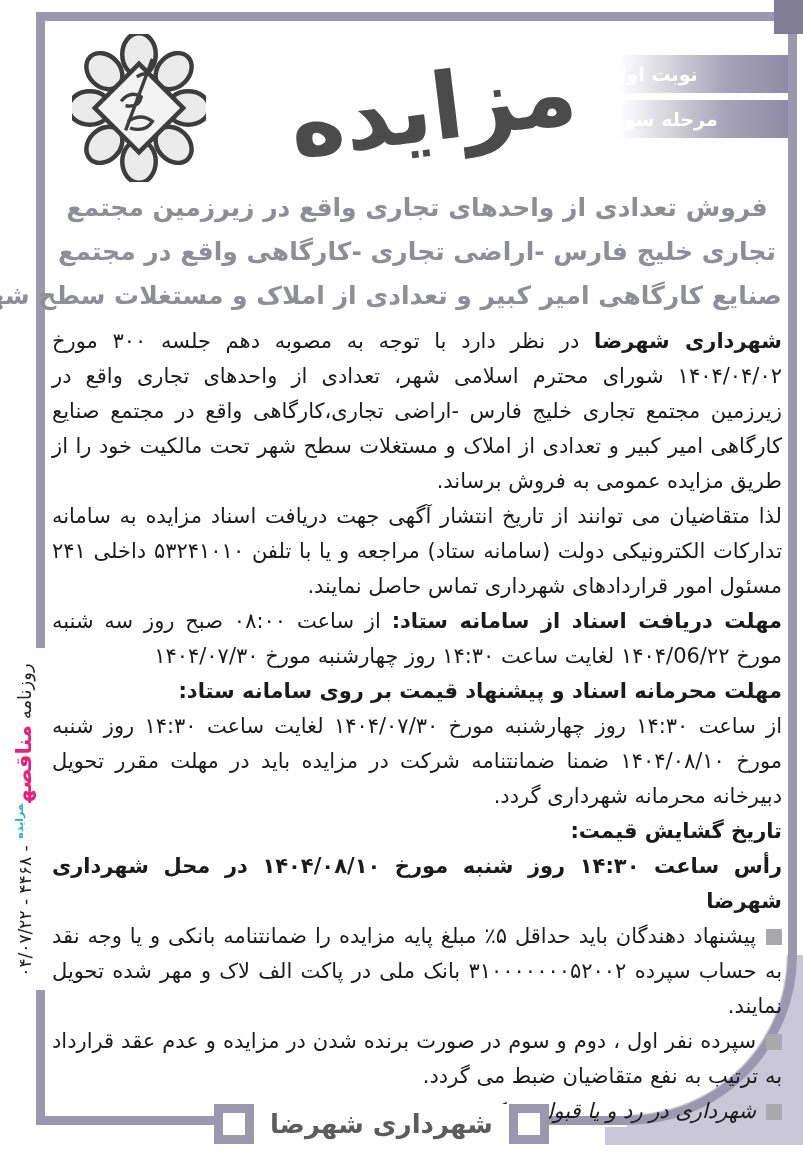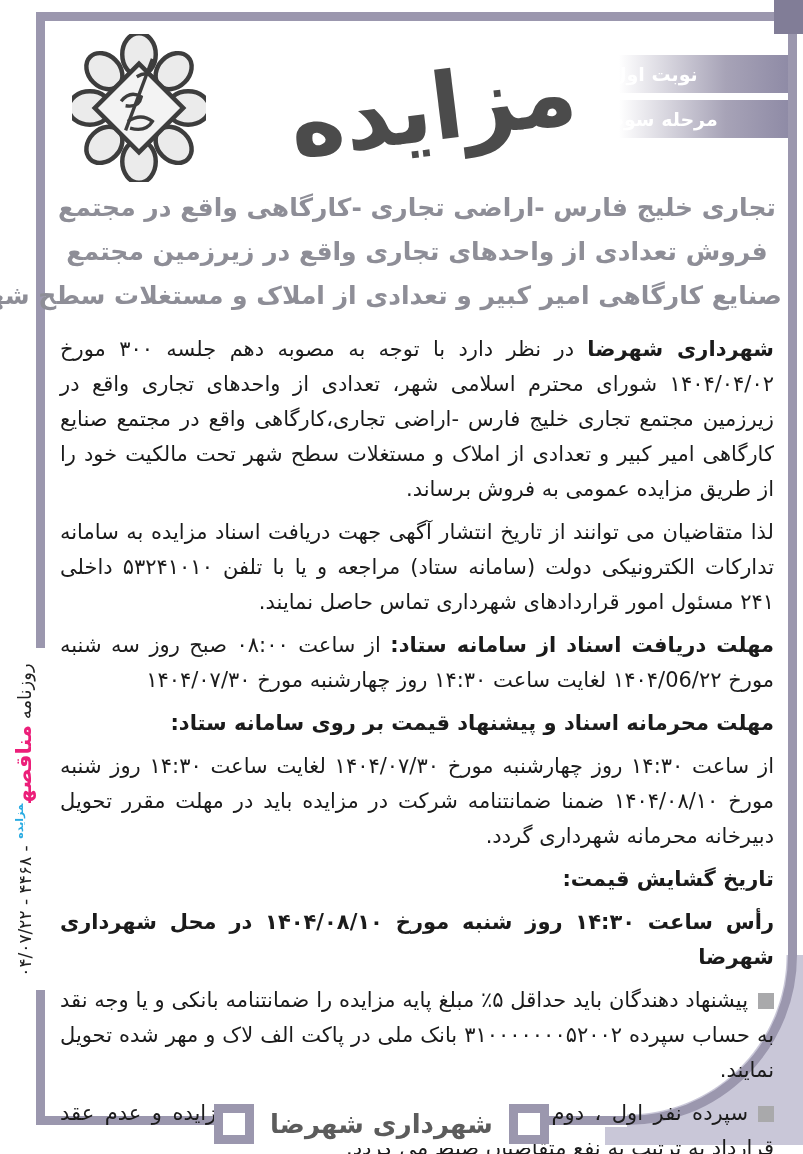--- a/index.html
+++ b/index.html
@@ -56,21 +56,21 @@
   .headline{
     position:absolute;left:52px;top:186px;width:730px;z-index:3;
     text-align:center;color:#8e8e97;font-weight:bold;font-size:25px;line-height:44px;
   }
   .headline div{white-space:nowrap;}
   
   .body-text{
     position:absolute;left:52px;top:324px;width:730px;z-index:3;
     font-size:21px;line-height:35px;color:#1b1b1b;text-align:justify;
   }
-  .body-text p{margin:8px;padding:0;}
+  .body-text p{margin:0;padding:0;}
   .b{font-weight:bold;}
   .p7{margin-right:20px;font-weight:bold;}
   .bullet{position:relative;}
   .bullet .marker{
     display:inline-block;width:16px;height:16px;background:#a9a9ab;
     margin-left:10px;vertical-align:middle;
   }
   .bullet-3{margin-right:115px;font-style:italic;}
   
   .footer-mask{
@@ -124,22 +124,22 @@
       <path d="M58 38 q10 -6 16 2"></path>
     </g>
   </svg>
 
   <div class="title">مزایده</div>
 
   <div class="badge badge-1">نوبت اول</div>
   <div class="badge badge-2">مرحله سوم</div>
 
   <div class="headline">
+    <div>فروش تعدادی از واحدهای تجاری واقع در زیرزمین مجتمع</div>
     <div>تجاری خلیج فارس -اراضی تجاری -کارگاهی واقع در مجتمع</div>
-    <div>فروش تعدادی از واحدهای تجاری واقع در زیرزمین مجتمع</div>
     <div>صنایع کارگاهی امیر کبیر و تعدادی از املاک و مستغلات سطح شهر</div>
   </div>
 
   <div class="body-text">
     <p><span class="b">شهرداری شهرضا</span><span> در نظر دارد با توجه به مصوبه دهم جلسه ۳۰۰ مورخ ۱۴۰۴/۰۴/۰۲ شورای محترم اسلامی شهر، تعدادی از واحدهای تجاری واقع در زیرزمین مجتمع تجاری خلیج فارس -اراضی تجاری،کارگاهی واقع در مجتمع صنایع کارگاهی امیر کبیر و تعدادی از املاک و مستغلات سطح شهر تحت مالکیت خود را از طریق مزایده عمومی به فروش برساند.</span></p>
     <p>لذا متقاضیان می توانند از تاریخ انتشار آگهی جهت دریافت اسناد مزایده به سامانه تدارکات الکترونیکی دولت (سامانه ستاد) مراجعه و یا با تلفن ۵۳۲۴۱۰۱۰ داخلی ۲۴۱ مسئول امور قراردادهای شهرداری تماس حاصل نمایند.</p>
     <p><span class="b">مهلت دریافت اسناد از سامانه ستاد:</span><span> از ساعت ۰۸:۰۰ صبح روز سه شنبه مورخ ۱۴۰۴/06/۲۲ لغایت ساعت ۱۴:۳۰ روز چهارشنبه مورخ ۱۴۰۴/۰۷/۳۰</span></p>
     <p class="b">مهلت محرمانه اسناد و پیشنهاد قیمت بر روی سامانه ستاد:</p>
     <p>از ساعت ۱۴:۳۰ روز چهارشنبه مورخ ۱۴۰۴/۰۷/۳۰ لغایت ساعت ۱۴:۳۰ روز شنبه مورخ ۱۴۰۴/۰۸/۱۰ ضمنا ضمانتنامه شرکت در مزایده باید در مهلت مقرر تحویل دبیرخانه محرمانه شهرداری گردد.</p>
     <p class="b">تاریخ گشایش قیمت:</p>

